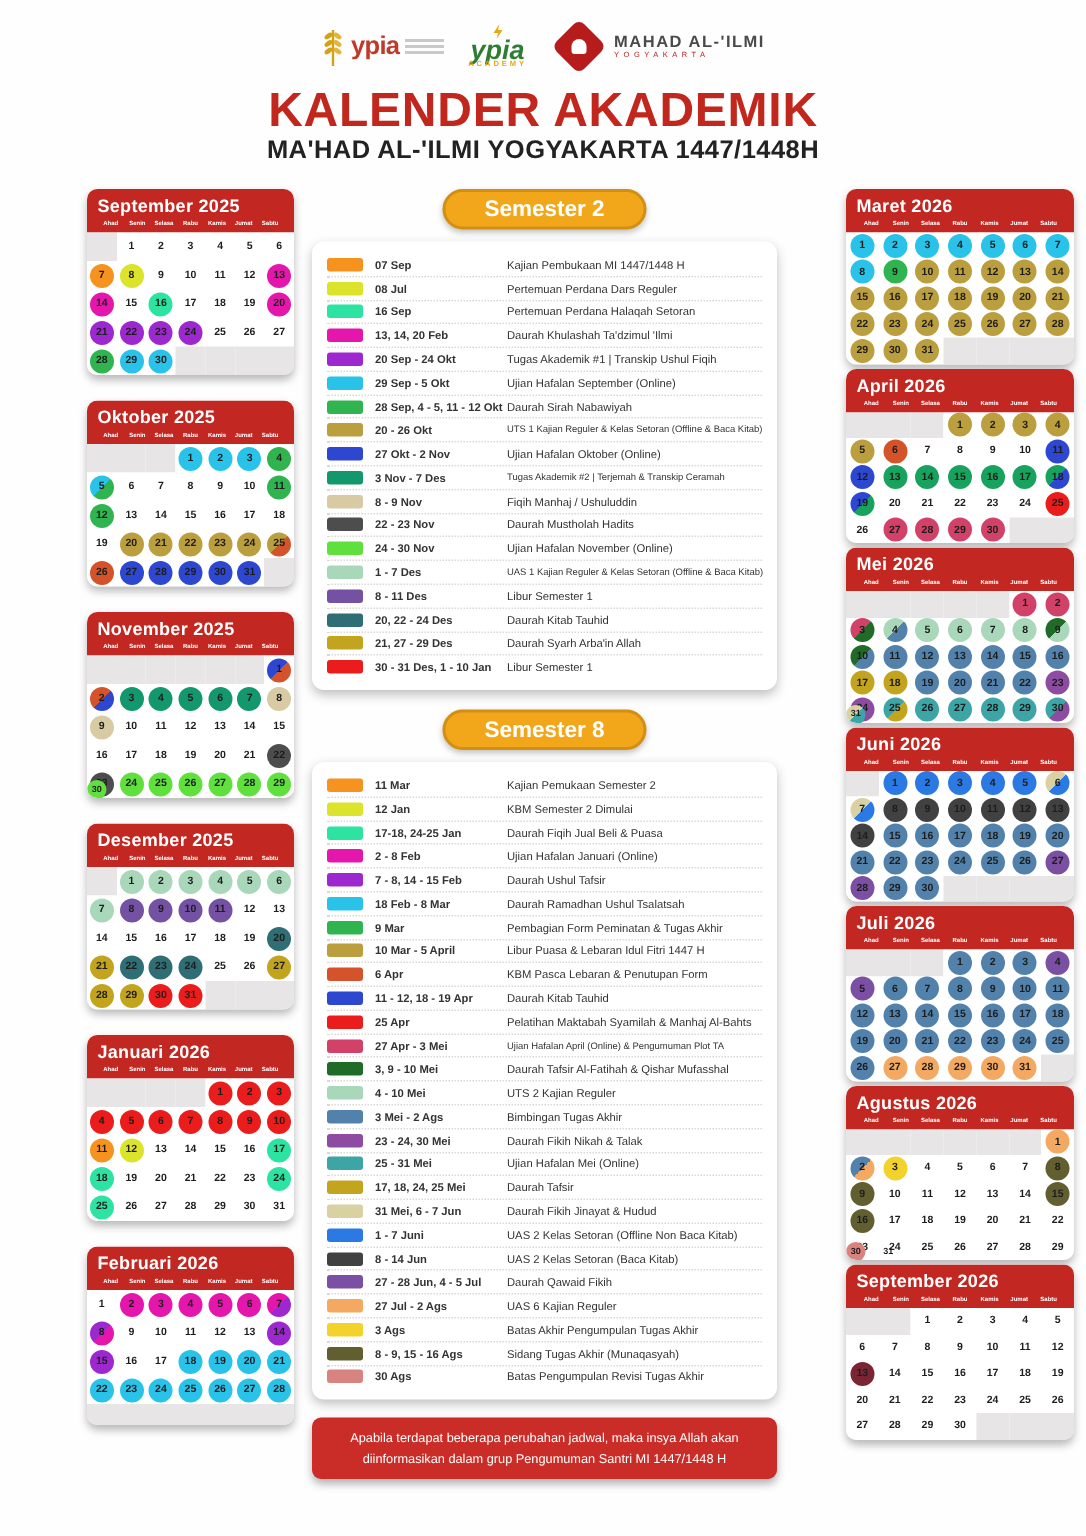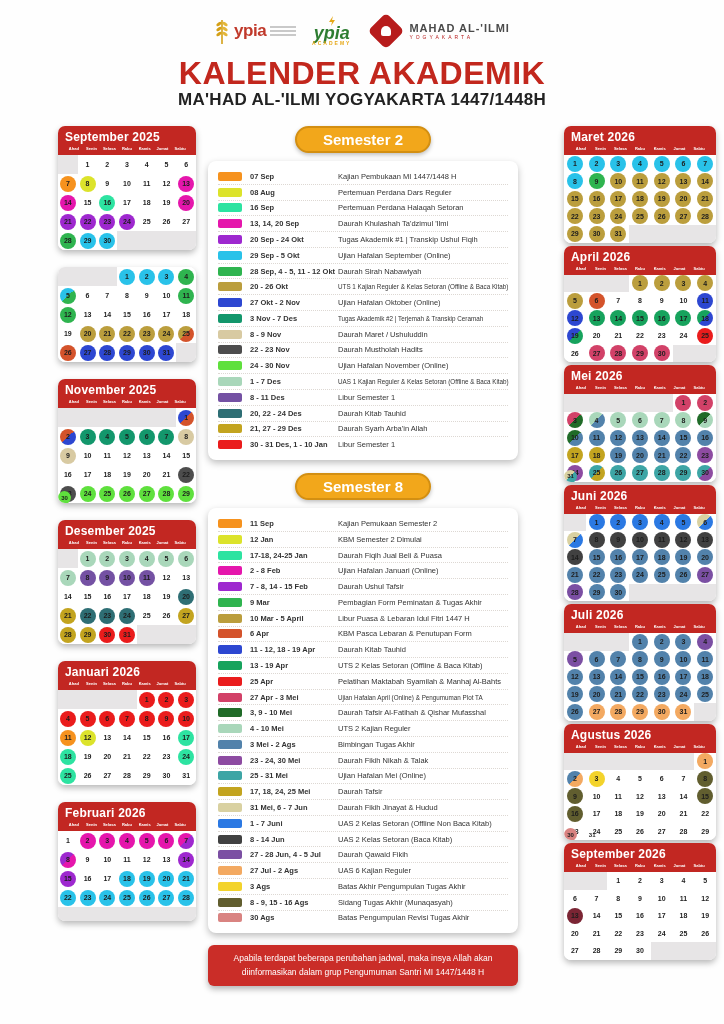--- a/index.html
+++ b/index.html
@@ -182,20 +182,32 @@
           <div class="cell">
             <div class="mark" style="background: rgb(41, 194, 233);">30</div>
           </div>
           <div class="cell empty"></div>
           <div class="cell empty"></div>
           <div class="cell empty"></div>
           <div class="cell empty"></div>
         </div>
       </div>
       <div class="month">
+        <div class="m-head">
+          <div class="m-title">Oktober 2025</div>
+          <div class="m-dow">
+            <span>Ahad</span>
+            <span>Senin</span>
+            <span>Selasa</span>
+            <span>Rabu</span>
+            <span>Kamis</span>
+            <span>Jumat</span>
+            <span>Sabtu</span>
+          </div>
+        </div>
         <div class="m-grid">
           <div class="cell empty"></div>
           <div class="cell empty"></div>
           <div class="cell empty"></div>
           <div class="cell">
             <div class="mark" style="background: rgb(41, 194, 233);">1</div>
           </div>
           <div class="cell">
             <div class="mark" style="background: rgb(41, 194, 233);">2</div>
           </div>
@@ -621,31 +633,31 @@
       </div>
       <div class="card">
         <div class="events">
             <div class="ev-row">
               <span class="swatch" style="background: rgb(246, 146, 30);"></span>
               <span class="ev-date">07 Sep</span>
               <span class="ev-desc">Kajian Pembukaan MI 1447/1448 H</span>
             </div>
             <div class="ev-row">
               <span class="swatch" style="background: rgb(220, 227, 43);"></span>
-              <span class="ev-date">08 Aug</span>
+              <span class="ev-date">08 Jul</span>
               <span class="ev-desc">Pertemuan Perdana Dars Reguler</span>
             </div>
             <div class="ev-row">
               <span class="swatch" style="background: rgb(45, 227, 161);"></span>
               <span class="ev-date">16 Sep</span>
               <span class="ev-desc">Pertemuan Perdana Halaqah Setoran</span>
             </div>
             <div class="ev-row">
               <span class="swatch" style="background: rgb(229, 22, 172);"></span>
-              <span class="ev-date">13, 14, 20 Sep</span>
+              <span class="ev-date">13, 14, 20 Feb</span>
               <span class="ev-desc">Daurah Khulashah Ta'dzimul 'Ilmi</span>
             </div>
             <div class="ev-row">
               <span class="swatch" style="background: rgb(158, 40, 207);"></span>
               <span class="ev-date">20 Sep - 24 Okt</span>
               <span class="ev-desc">Tugas Akademik #1 | Transkip Ushul Fiqih</span>
             </div>
             <div class="ev-row">
               <span class="swatch" style="background: rgb(41, 194, 233);"></span>
               <span class="ev-date">29 Sep - 5 Okt</span>
@@ -667,21 +679,21 @@
               <span class="ev-desc">Ujian Hafalan Oktober (Online)</span>
             </div>
             <div class="ev-row">
               <span class="swatch" style="background: rgb(19, 151, 108);"></span>
               <span class="ev-date">3 Nov - 7 Des</span>
               <span class="ev-desc" style="font-size: 6.3px;">Tugas Akademik #2 | Terjemah &amp; Transkip Ceramah</span>
             </div>
             <div class="ev-row">
               <span class="swatch" style="background: rgb(216, 202, 162);"></span>
               <span class="ev-date">8 - 9 Nov</span>
-              <span class="ev-desc">Daurah Maret / Ushuluddin</span>
+              <span class="ev-desc">Fiqih Manhaj / Ushuluddin</span>
             </div>
             <div class="ev-row">
               <span class="swatch" style="background: rgb(77, 77, 77);"></span>
               <span class="ev-date">22 - 23 Nov</span>
               <span class="ev-desc">Daurah Mustholah Hadits</span>
             </div>
             <div class="ev-row">
               <span class="swatch" style="background: rgb(95, 224, 61);"></span>
               <span class="ev-date">24 - 30 Nov</span>
               <span class="ev-desc">Ujian Hafalan November (Online)</span>
@@ -715,21 +727,21 @@
       </div>
     </section>
     <section class="sem sem2">
       <div class="pill-wrap">
         <div class="pill">Semester 8</div>
       </div>
       <div class="card">
         <div class="events">
             <div class="ev-row">
               <span class="swatch" style="background: rgb(246, 146, 30);"></span>
-              <span class="ev-date">11 Sep</span>
+              <span class="ev-date">11 Mar</span>
               <span class="ev-desc">Kajian Pemukaan Semester 2</span>
             </div>
             <div class="ev-row">
               <span class="swatch" style="background: rgb(220, 227, 43);"></span>
               <span class="ev-date">12 Jan</span>
               <span class="ev-desc">KBM Semester 2 Dimulai</span>
             </div>
             <div class="ev-row">
               <span class="swatch" style="background: rgb(45, 227, 161);"></span>
               <span class="ev-date">17-18, 24-25 Jan</span>
@@ -739,43 +751,43 @@
               <span class="swatch" style="background: rgb(229, 22, 172);"></span>
               <span class="ev-date">2 - 8 Feb</span>
               <span class="ev-desc">Ujian Hafalan Januari (Online)</span>
             </div>
             <div class="ev-row">
               <span class="swatch" style="background: rgb(158, 40, 207);"></span>
               <span class="ev-date">7 - 8, 14 - 15 Feb</span>
               <span class="ev-desc">Daurah Ushul Tafsir</span>
             </div>
             <div class="ev-row">
+              <span class="swatch" style="background: rgb(41, 194, 233);"></span>
+              <span class="ev-date">18 Feb - 8 Mar</span>
+              <span class="ev-desc">Daurah Ramadhan Ushul Tsalatsah</span>
+            </div>
+            <div class="ev-row">
               <span class="swatch" style="background: rgb(47, 180, 79);"></span>
               <span class="ev-date">9 Mar</span>
               <span class="ev-desc">Pembagian Form Peminatan &amp; Tugas Akhir</span>
             </div>
             <div class="ev-row">
               <span class="swatch" style="background: rgb(187, 158, 61);"></span>
               <span class="ev-date">10 Mar - 5 April</span>
               <span class="ev-desc">Libur Puasa &amp; Lebaran Idul Fitri 1447 H</span>
             </div>
             <div class="ev-row">
               <span class="swatch" style="background: rgb(212, 83, 43);"></span>
               <span class="ev-date">6 Apr</span>
               <span class="ev-desc">KBM Pasca Lebaran &amp; Penutupan Form</span>
             </div>
             <div class="ev-row">
               <span class="swatch" style="background: rgb(45, 71, 209);"></span>
               <span class="ev-date">11 - 12, 18 - 19 Apr</span>
               <span class="ev-desc">Daurah Kitab Tauhid</span>
-            </div>
-            <div class="ev-row">
-              <span class="swatch" style="background: rgb(23, 163, 93);"></span>
-              <span class="ev-date">13 - 19 Apr</span>
-              <span class="ev-desc">UTS 2 Kelas Setoran (Offline &amp; Baca Kitab)</span>
             </div>
             <div class="ev-row">
               <span class="swatch" style="background: rgb(234, 28, 28);"></span>
               <span class="ev-date">25 Apr</span>
               <span class="ev-desc">Pelatihan Maktabah Syamilah &amp; Manhaj Al-Bahts</span>
             </div>
             <div class="ev-row">
               <span class="swatch" style="background: rgb(210, 65, 104);"></span>
               <span class="ev-date">27 Apr - 3 Mei</span>
               <span class="ev-desc" style="font-size: 6.3px;">Ujian Hafalan April (Online) &amp; Pengumuman Plot TA</span>

